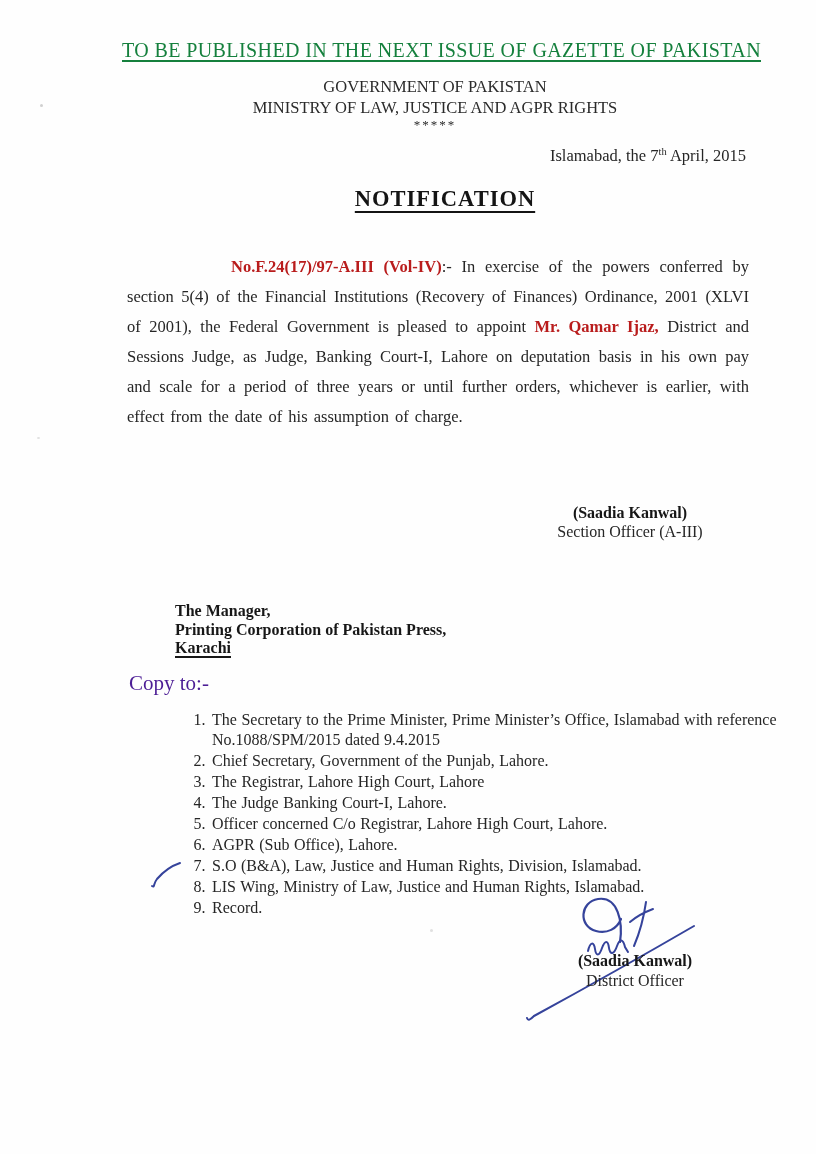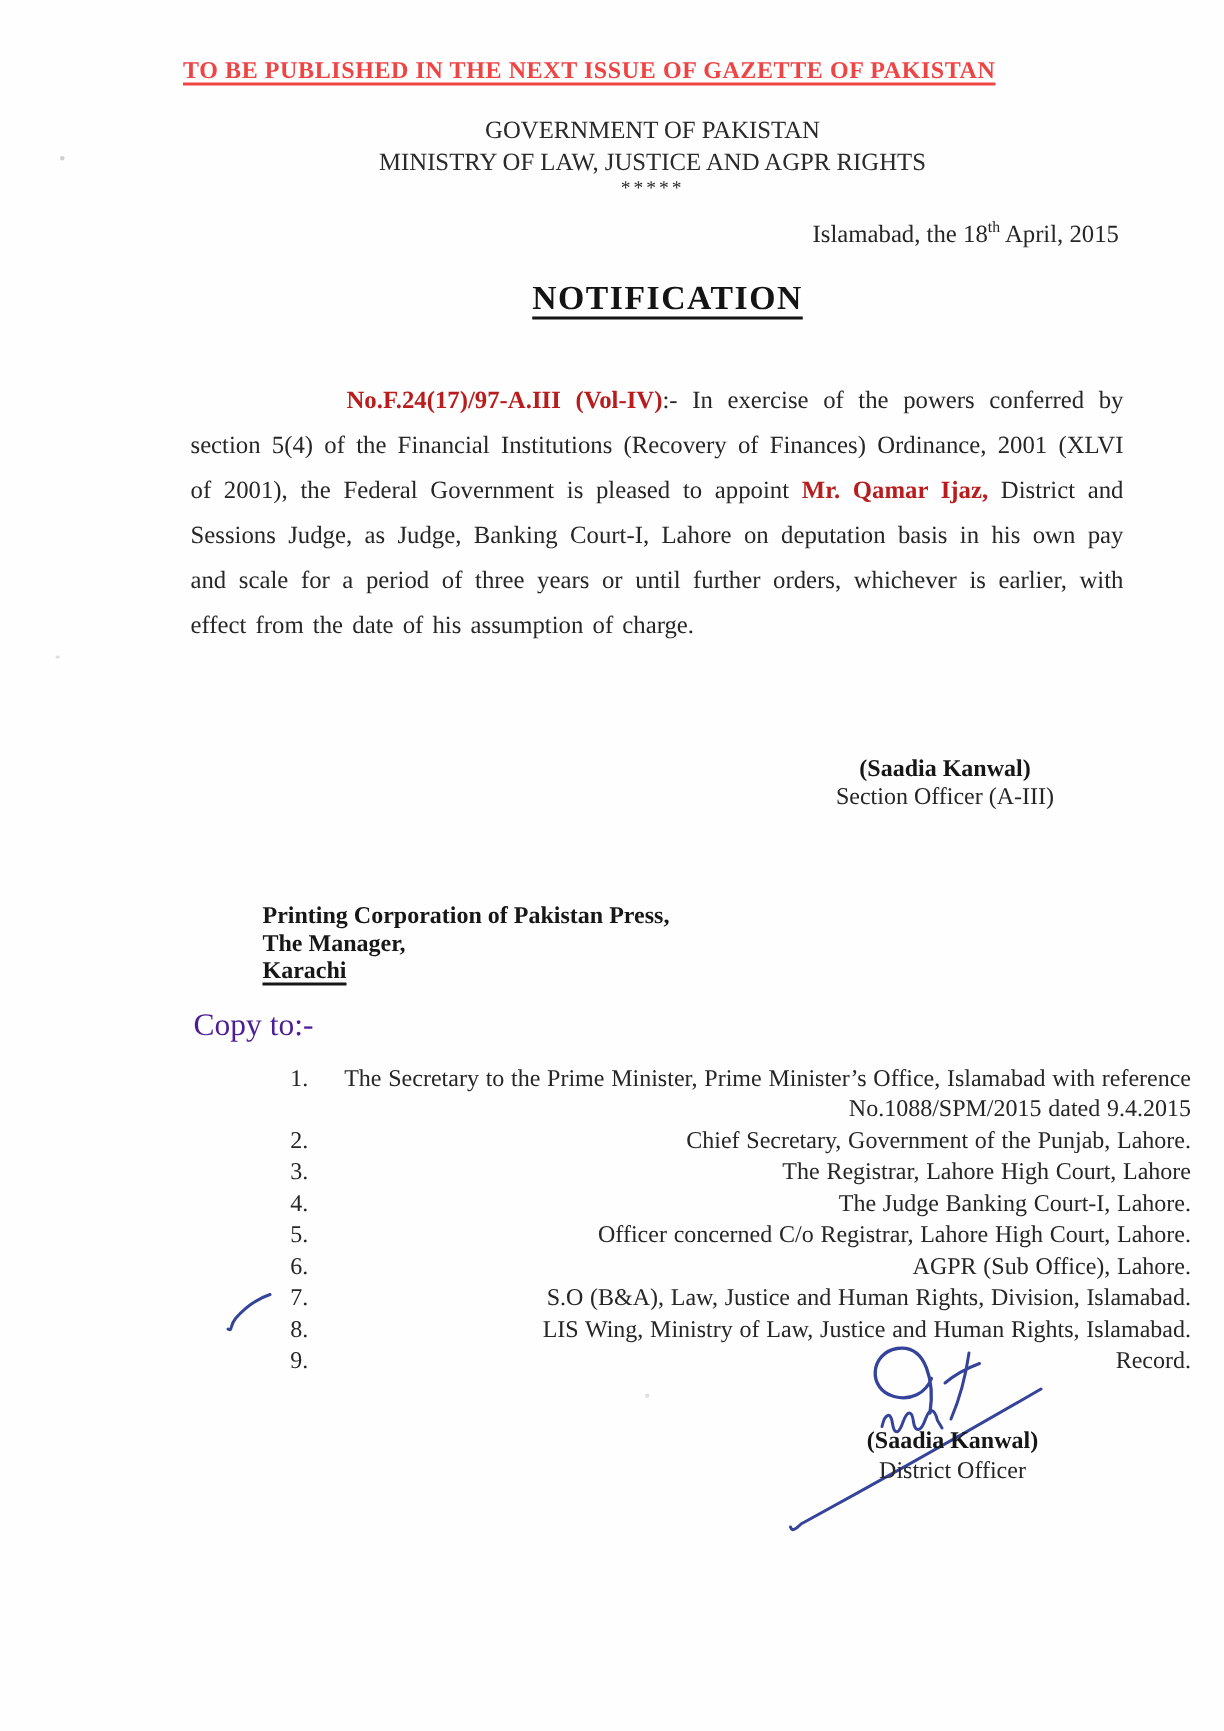--- a/index.html
+++ b/index.html
@@ -10,23 +10,23 @@
     margin: 0 auto;
     background: #fefefe;
     overflow: hidden;
     font-family: "Liberation Serif", "DejaVu Serif", serif;
     color: #1e1e1e;
   }
   .abs { position: absolute; }
 
   .publish-notice {
     left: 122px; top: 39px;
-    font-size: 16px; font-weight: bold; letter-spacing: 0.4px;
+    font-size: 20px; font-weight: normal; letter-spacing: 0.4px;
     text-decoration: underline; text-underline-offset: 3px; text-decoration-thickness: 1.5px;
-    color: #ef4444;
+    color: #15803d;
   }
   .gov-block {
     left: 55px; top: 76px; width: 760px;
     text-align: center; line-height: 21px; font-size: 16.5px;
     color: #2a2a2a;
   }
   .gov-block .stars { font-size: 13px; letter-spacing: 2px; line-height: 14px; }
   .date-line {
     right: 70px; top: 146px;
     font-size: 16.5px; color: #262626;
@@ -67,21 +67,21 @@
   .copy-to {
     left: 129px; top: 671px;
     font-size: 21px; color: #4c1d95;
   }
   ol.copy-list {
     left: 180px; top: 710px; width: 584px;
     margin: 0; padding: 0 0 0 30px;
     font-size: 16px; line-height: 20px; color: #262626;
     word-spacing: 0.5px;
   }
-  ol.copy-list li { margin-bottom: 1px; padding-left: 2px; text-align: right; }
+  ol.copy-list li { margin-bottom: 1px; padding-left: 2px; }
 
   .signatory-bottom {
     left: 518px; top: 951px; width: 234px;
     text-align: center; font-size: 16px; line-height: 20px;
     color: #262626; z-index: 3;
   }
   .signatory-bottom .name { font-weight: bold; color: #161616; }
 
   .signature-svg { left: 522px; top: 888px; z-index: 2; pointer-events: none; }
   .tick-svg { left: 149px; top: 860px; z-index: 2; pointer-events: none; }
@@ -97,34 +97,34 @@
 <div class="page">
 
   <div class="abs publish-notice">TO BE PUBLISHED IN THE NEXT ISSUE OF GAZETTE OF PAKISTAN</div>
 
   <div class="abs gov-block">
     <div>GOVERNMENT OF PAKISTAN</div>
     <div>MINISTRY OF LAW, JUSTICE AND AGPR RIGHTS</div>
     <div class="stars">*****</div>
   </div>
 
-  <div class="abs date-line"><span>Islamabad, the 18</span><sup>th</sup><span> April, 2015</span></div>
+  <div class="abs date-line"><span>Islamabad, the 7</span><sup>th</sup><span> April, 2015</span></div>
 
   <div class="abs notif-title"><span class="underlined">NOTIFICATION</span></div>
 
   <div class="abs body-para"><span class="bold">No.F.24(17)/97-A.III  (Vol-IV)</span><span>:-  In exercise of the powers conferred by section 5(4) of the Financial Institutions (Recovery of Finances) Ordinance, 2001 (XLVI of 2001), the Federal Government is pleased to appoint </span><span class="bold">Mr. Qamar Ijaz,</span><span> District and Sessions Judge, as Judge, Banking Court-I, Lahore on deputation basis in his own pay and scale for a period of three years or until further orders, whichever is earlier, with effect from the date of his assumption of charge.</span></div>
 
   <div class="abs signatory-top">
     <div class="name">(Saadia Kanwal)</div>
     <div>Section Officer (A-III)</div>
   </div>
 
   <div class="abs addressee">
+    <div>The Manager,</div>
     <div>Printing Corporation of Pakistan Press,</div>
-    <div>The Manager,</div>
     <div class="city">Karachi</div>
   </div>
 
   <div class="abs copy-to">Copy to:-</div>
 
   <ol class="abs copy-list">
     <li>The Secretary to the Prime Minister, Prime Minister’s Office, Islamabad with reference No.1088/SPM/2015 dated 9.4.2015</li>
     <li>Chief Secretary, Government of the Punjab, Lahore.</li>
     <li>The Registrar, Lahore High Court, Lahore</li>
     <li>The Judge Banking Court-I, Lahore.</li>

